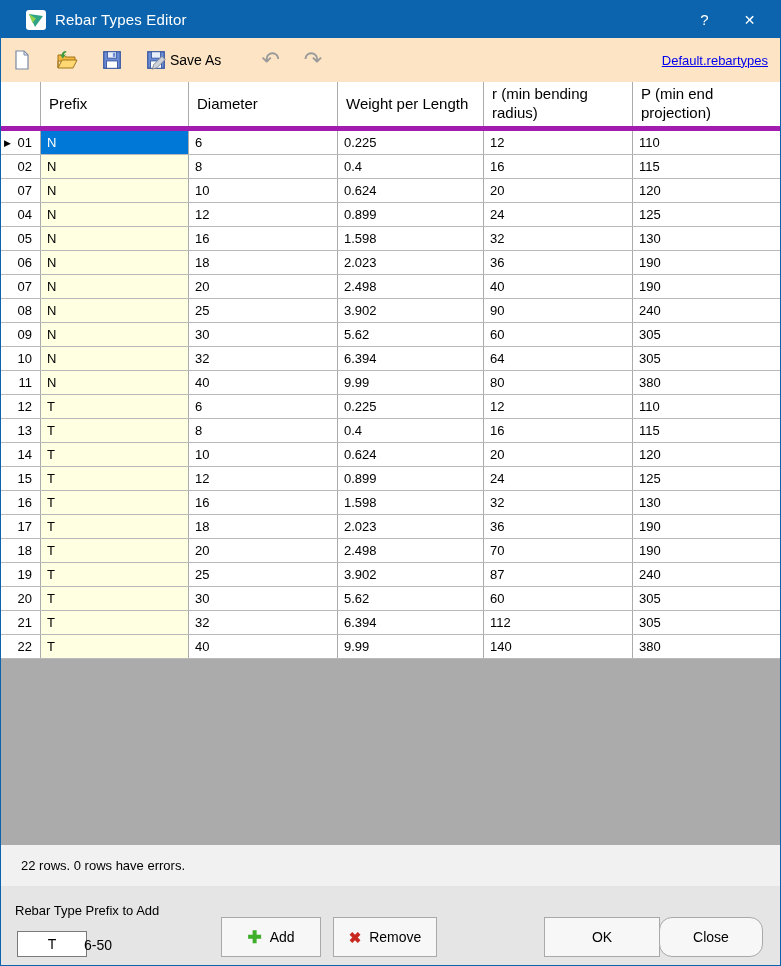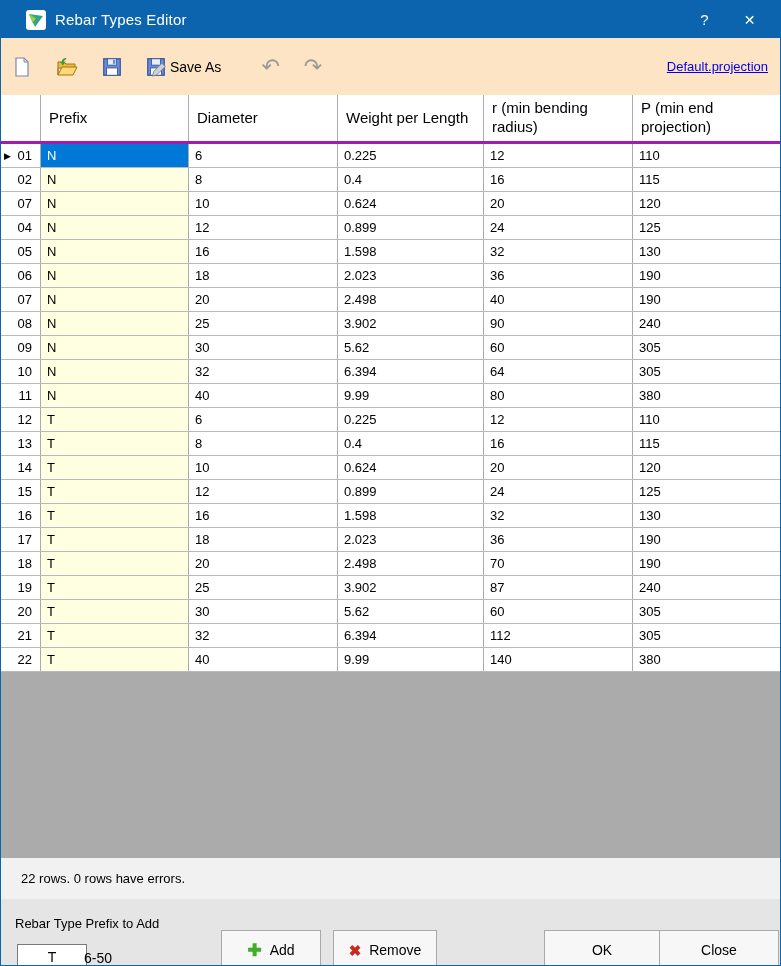--- a/index.html
+++ b/index.html
@@ -19,35 +19,35 @@
   .app-icon { width:22px; height:22px; margin-right:8px; display:flex; }
   .title-text { font-size:15px; letter-spacing:.2px; }
   .titlebar-right { margin-left:auto; display:flex; align-items:center; }
   .tb-btn {
     width:45px; height:37px; display:flex; align-items:center; justify-content:center;
     font-size:15px; color:#fff; cursor:default;
   }
   .tb-btn.close { font-size:14px; margin-right:8px; }
   
   .toolbar {
-    height:57px; background:#fce4c5; display:flex; align-items:center;
+    height:44px; background:#fce4c5; display:flex; align-items:center;
     padding:0 12px 0 10px; flex:0 0 auto;
   }
   .tool { display:flex; align-items:center; margin-right:22px; }
   .tool svg { display:block; }
   .tool-label { font-size:14px; color:#000; margin-left:3px; }
   .tool.undo, .tool.redo { color:#9a9a9a; font-size:22px; line-height:22px; margin-right:24px; }
   .tool.undo { margin-left:18px; }
   .file-link {
     margin-left:auto; font-size:13px; color:#0000ee; text-decoration:underline; cursor:pointer;
   }
   
   .table-zone { height:763px; background:#ababab; flex:0 0 auto; overflow:hidden; }
   .thead, .trow { display:grid; grid-template-columns:40px 148px 149px 146px 149px 1fr; }
-  .thead { height:49px; background:#fff; border-bottom:3px solid #a21caf; }
+  .thead { height:49px; background:#fff; border-bottom:5px solid #a21caf; }
   .thead .hcell {
     border-right:1px solid #ababab; display:flex; align-items:center;
     font-size:15px; color:#000; padding:2px 4px 2px 8px; line-height:1.25;
   }
   .thead .hcell:last-child { border-right:none; }
   .trow { height:24px; background:#fff; border-bottom:1px solid #b9b9b9; }
   .tcell {
     border-right:1px solid #ababab; font-size:13px; color:#000;
     display:flex; align-items:center; padding:0 4px 0 6px; overflow:hidden; white-space:nowrap;
   }
@@ -73,21 +73,21 @@
   }
   .range-hint { position:absolute; left:83px; top:51px; font-size:14px; color:#000; }
   .btn {
     position:absolute; top:31px; height:40px; background:#f7f7f7;
     border:1px solid #a9a9a9; display:flex; align-items:center; justify-content:center;
     gap:8px; font-family:"Liberation Sans", sans-serif; font-size:14px; color:#000; cursor:default;
   }
   .btn-add { left:220px; width:100px; }
   .btn-remove { left:332px; width:104px; }
   .btn-ok { left:543px; width:116px; }
-  .btn-close { left:658px; width:120px; }
+  .btn-close { left:658px; width:104px;border-radius:13px; }
   .plus-glyph { color:#3fae2a; font-size:17px; font-weight:bold; line-height:1; }
   .x-glyph { color:#c8281e; font-size:15px; font-weight:bold; line-height:1; }
 </style>
 </head>
 <body>
 
 <div class="titlebar">
   <span class="app-icon">
     <svg width="22" height="22" viewBox="0 0 22 22">
       <rect x="1" y="1" width="20" height="20" rx="3" fill="#ffffff"></rect>
@@ -140,21 +140,21 @@
       </svg>
     </span>
     <span class="tool-label">Save As</span>
   </span>
   <span class="tool undo">
     <span>↶</span>
   </span>
   <span class="tool redo">
     <span>↷</span>
   </span>
-  <span class="file-link">Default.projection</span>
+  <span class="file-link">Default.rebartypes</span>
 </div>
 
 <div class="table-zone">
   <div class="thead">
     <div class="hcell"></div>
     <div class="hcell">Prefix</div>
     <div class="hcell">Diameter</div>
     <div class="hcell">Weight per Length</div>
     <div class="hcell">r (min bending radius)</div>
     <div class="hcell">P (min end projection)</div>

